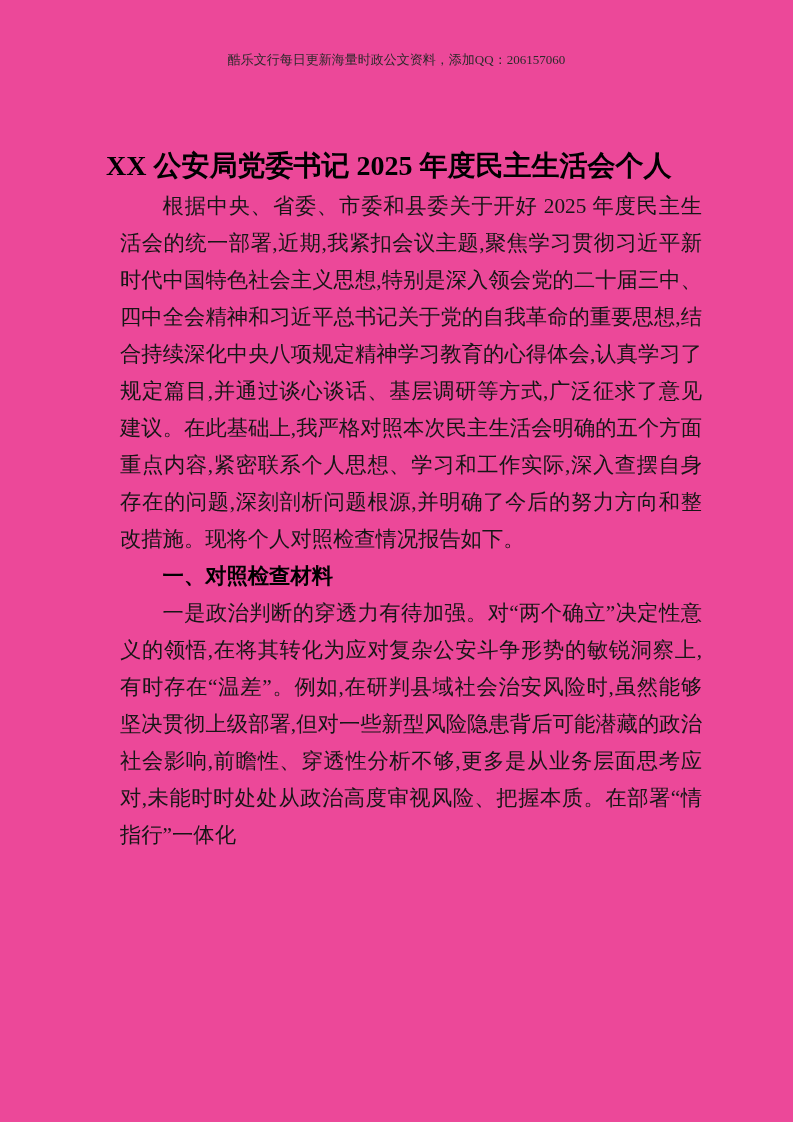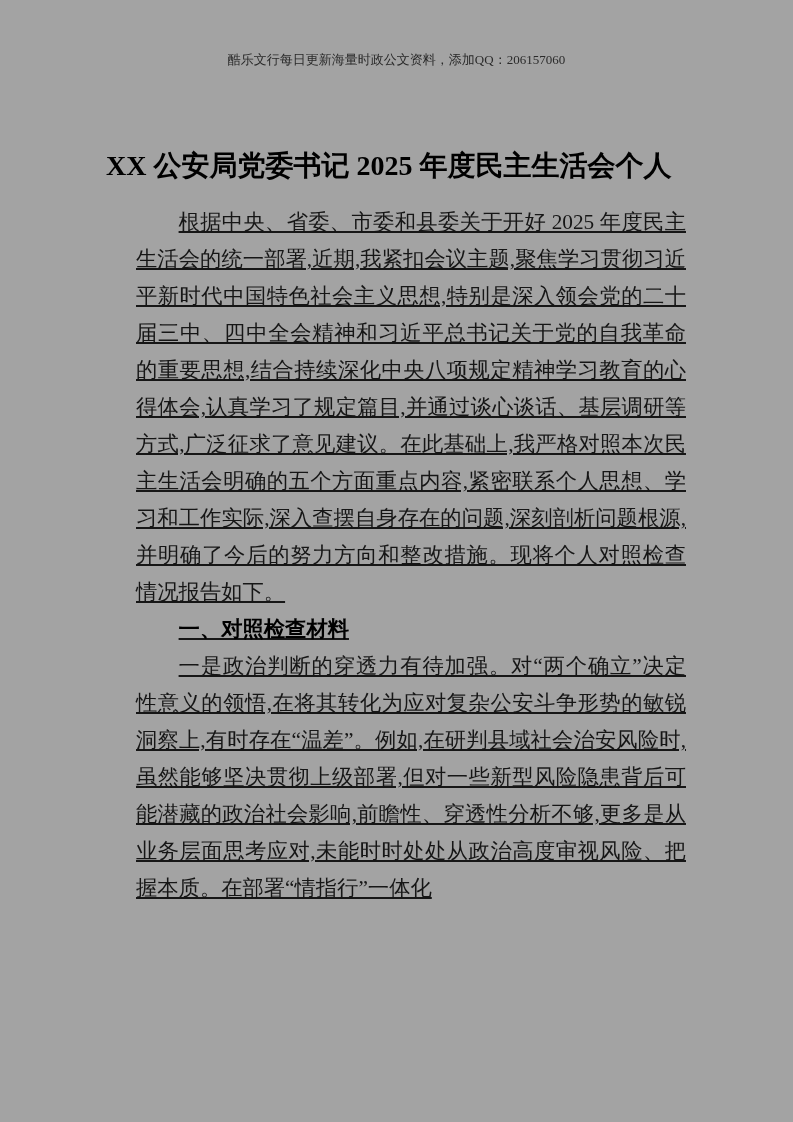--- a/index.html
+++ b/index.html
@@ -5,48 +5,47 @@
   html, body {
     margin: 0;
     padding: 0;
     background: #ffffff;
   }
   .page {
     position: relative;
     width: 793px;
     height: 1122px;
     margin: 0 auto;
-    background: #a3a3a3;
+    background: #ec4899;
     color: #161616;
     font-family: "Liberation Serif", "DejaVu Serif", serif;
     overflow: hidden;
     box-sizing: border-box;
   }
   .header-note {
     padding-top: 52px;
     text-align: center;
     font-size: 13px;
     line-height: 16px;
     color: #2a2a2a;
   }
   .doc-title {
     margin: 75px 91px 0 106px;
     font-weight: 700;
     font-size: 28px;
     line-height: 45px;
     color: #000000;
   }
   .content {
-    margin: 16px;
+    margin: 0;
     padding: 0 91px 0 120px;
     font-size: 21.3px;
     line-height: 37px;
     text-align: justify;
     color: #161616;
-    text-decoration: underline;
   }
   .content p {
     margin: 0;
     text-indent: 2em;
   }
   .content p.h1 {
     font-family: "Liberation Sans", "DejaVu Sans", sans-serif;
     font-weight: 700;
     color: #000000;
   }

